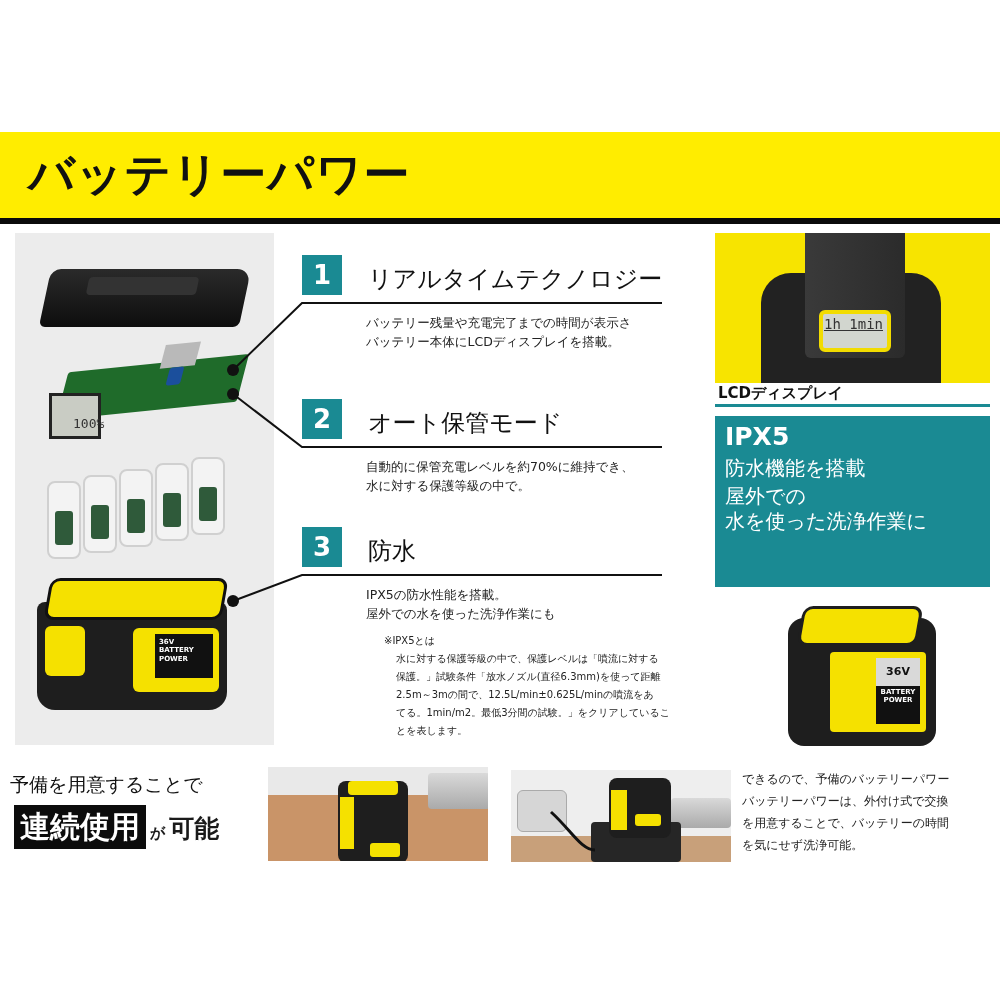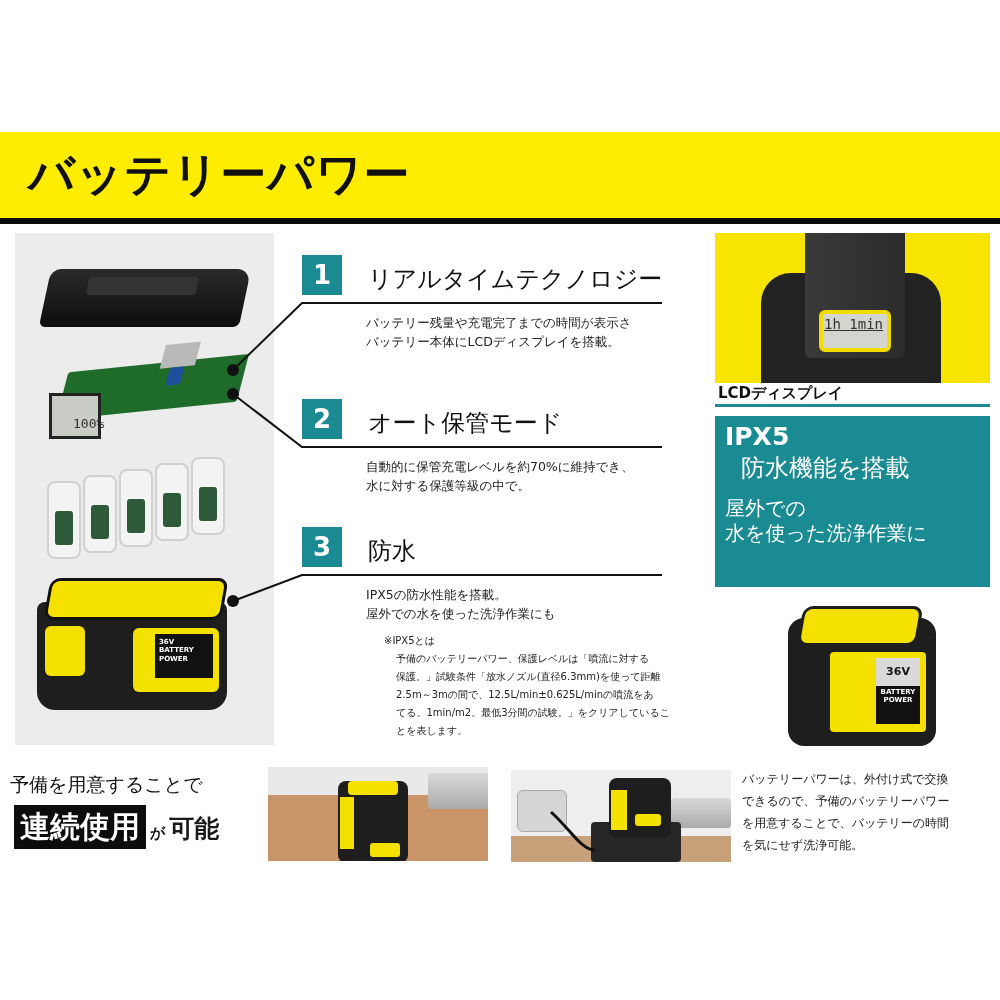--- a/index.html
+++ b/index.html
@@ -48,22 +48,22 @@
   .lcd-photo { position: absolute; left: 715px; top: 233px; width: 275px; height: 150px; background: #f7e400; overflow: hidden; }
   .lcd-photo .housing { position: absolute; left: 46px; top: 40px; width: 180px; height: 120px; background: #222; border-radius: 30px 30px 0 0; }
   .lcd-photo .handle { position: absolute; left: 90px; top: 0; width: 100px; height: 125px; background: linear-gradient(90deg, #3a3a3a, #2b2b2b); border-radius: 0 0 6px 6px; }
   .lcd-photo .screen { position: absolute; left: 104px; top: 77px; width: 72px; height: 42px; background: #d2d6cf; border: 4px solid #f2dc00; border-radius: 6px; }
   .lcd-photo .screen-text { position: absolute; right: 4px; top: 2px; font-size: 14px; color: #333; font-family: "DejaVu Sans Mono", monospace; text-decoration: underline; }
   .lcd-caption { position: absolute; left: 718px; top: 384px; font-size: 15px; font-weight: bold; color: #111; }
   .lcd-rule { position: absolute; left: 715px; top: 404px; width: 275px; height: 3px; background: #1a8a93; }
 
   .ipx-box { position: absolute; left: 715px; top: 416px; width: 275px; height: 171px; background: #1a8a93; color: #fff; padding: 6px 10px; }
   .ipx-title { font-size: 25px; font-weight: bold; line-height: 30px; }
-  .ipx-sub { font-size: 24px; line-height: 32px; margin-left: 16px; }
-  .ipx-desc { margin-top: 12px; font-size: 20px; line-height: 25px; }
+  .ipx-sub { font-size: 20px; line-height: 32px; }
+  .ipx-desc { margin-top: 0; font-size: 20px; line-height: 25px; }
 
   .battery-photo { position: absolute; left: 780px; top: 600px; width: 180px; height: 152px; }
   .bat-body { position: absolute; left: 8px; top: 18px; width: 148px; height: 128px; background: #1e1e1e; border-radius: 16px; }
   .bat-top { position: absolute; left: 20px; top: 6px; width: 120px; height: 40px; background: #f5e100; border-radius: 10px; transform: skewX(-10deg); border: 3px solid #1e1e1e; }
   .bat-front { position: absolute; left: 50px; top: 52px; width: 96px; height: 80px; background: #f5e100; border-radius: 4px; }
   .bat-label { position: absolute; left: 96px; top: 58px; width: 44px; height: 66px; background: #111; color: #fff; font-size: 7px; font-weight: bold; text-align: center; padding-top: 30px; line-height: 1.2; }
   .bat-volt { position: absolute; left: 96px; top: 58px; width: 44px; height: 28px; background: #d9d9d9; color: #111; font-size: 11px; font-weight: bold; text-align: center; line-height: 28px; }
 
   
   .spare-line1 { position: absolute; left: 10px; top: 772px; font-size: 19px; color: #111; white-space: nowrap; }
@@ -147,21 +147,21 @@
   <div class="feature-title">防水</div>
   <div class="feature-body">
     <div>IPX5の防水性能を搭載。</div>
     <div>屋外での水を使った洗浄作業にも</div>
   </div>
 </div>
 
 <div class="note">
   <div class="note-head">※IPX5とは</div>
   <div class="note-body">
-    <div>予備のバッテリーパワー、保護レベルは「噴流に対する</div>
+    <div>水に対する保護等級の中で、保護レベルは「噴流に対する</div>
     <div>保護。」試験条件「放水ノズル(直径6.3mm)を使って距離</div>
     <div>2.5m～3mの間で、12.5L/min±0.625L/minの噴流をあ</div>
     <div>てる。1min/m2。最低3分間の試験。」をクリアしているこ</div>
     <div>とを表します。</div>
   </div>
 </div>
 
 <div class="lcd-photo">
   <div class="housing"></div>
   <div class="handle"></div>
@@ -210,17 +210,17 @@
   <div class="ph-bat" style="left:80px;top:52px;width:90px;height:40px;border-radius:4px;background:#262626"></div>
   <div class="ph-bat" style="left:98px;top:8px;width:62px;height:60px"></div>
   <div class="ph-yellow" style="left:100px;top:20px;width:16px;height:40px"></div>
   <div class="ph-yellow" style="left:124px;top:44px;width:26px;height:12px;border-radius:3px"></div>
   <svg style="position:absolute;left:0;top:0" width="220" height="92">
       <path d="M40 42 C60 60 70 80 84 80" stroke="#111" stroke-width="3" fill="none"></path>
     </svg>
 </div>
 
 <div class="spare-desc">
+  <div>できるので、予備のバッテリーパワー</div>
   <div>バッテリーパワーは、外付け式で交換</div>
-  <div>できるので、予備のバッテリーパワー</div>
   <div>を用意することで、バッテリーの時間</div>
   <div>を気にせず洗浄可能。</div>
 </div>
 
 </body></html>

